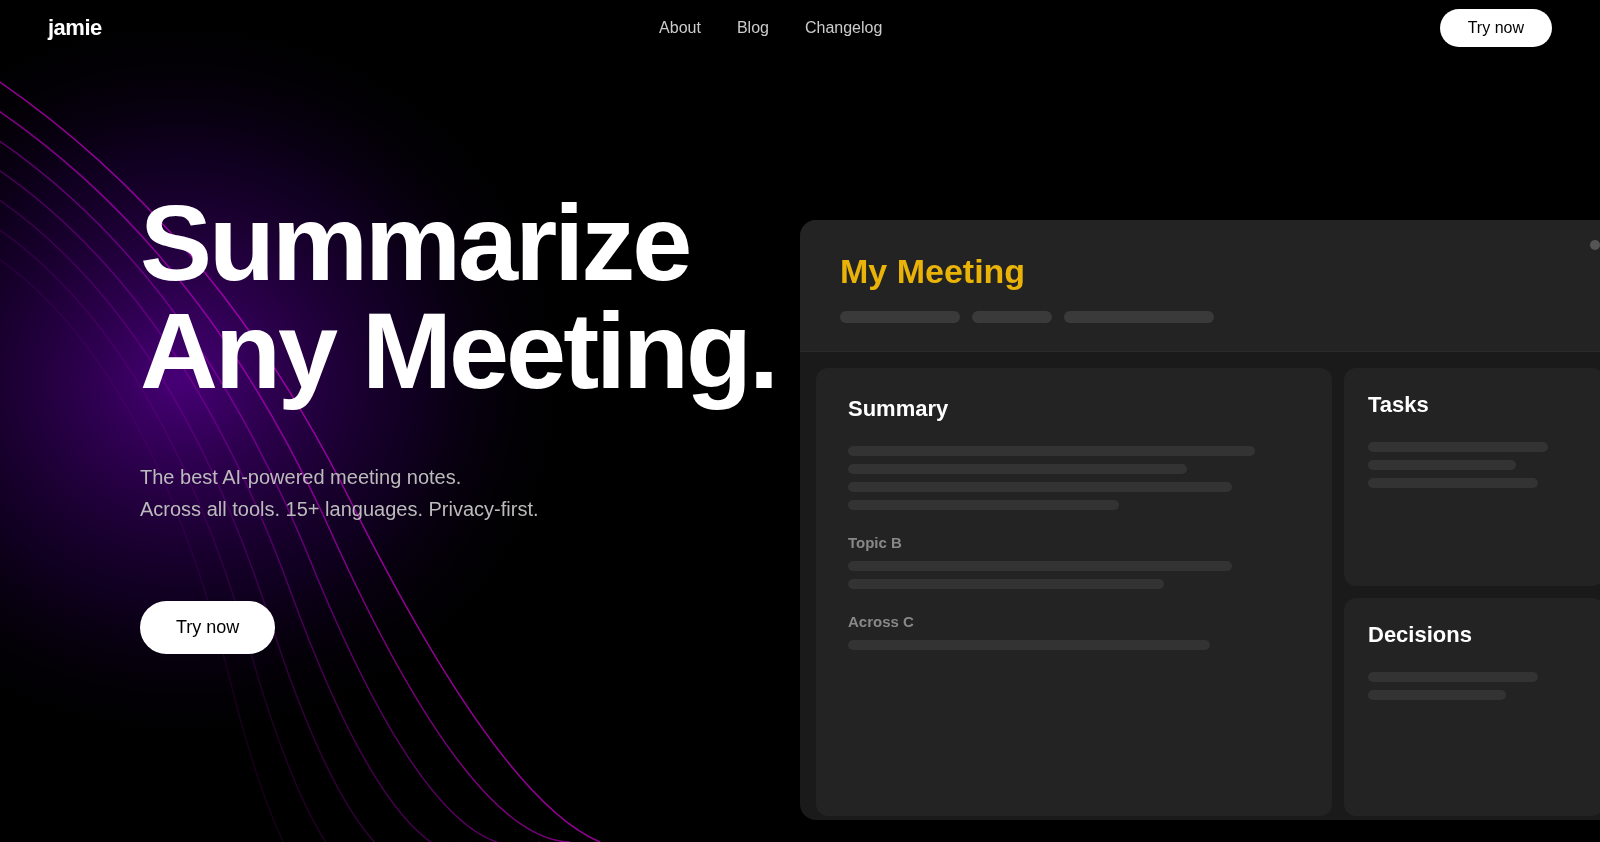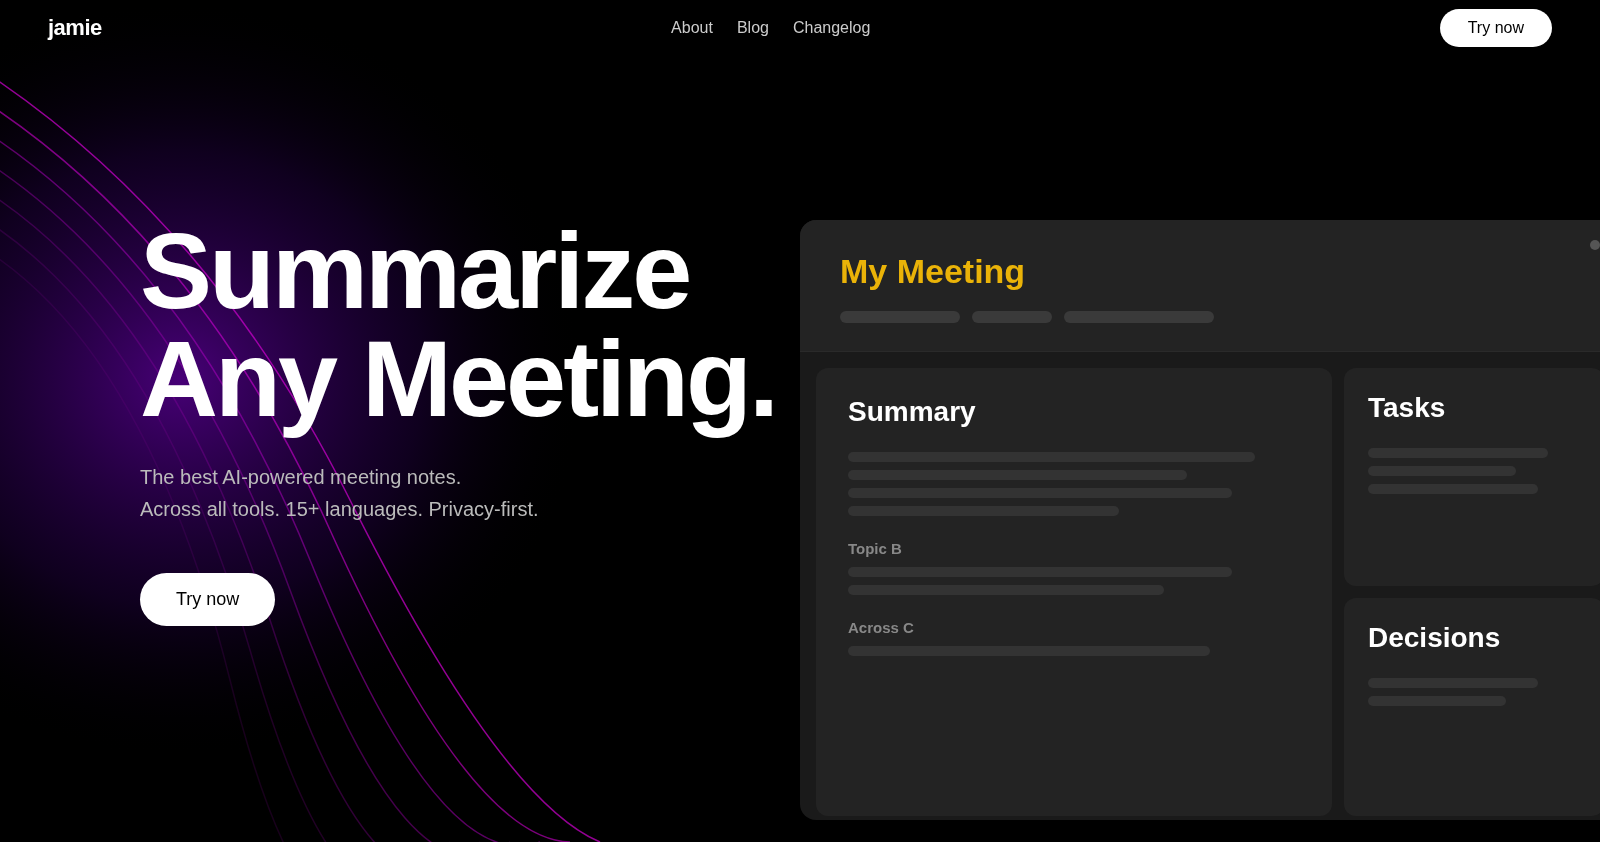--- a/index.html
+++ b/index.html
@@ -30,21 +30,21 @@
 
     .nav-logo {
       color: #fff;
       font-size: 22px;
       font-weight: 600;
       letter-spacing: -0.5px;
     }
 
     .nav-links {
       display: flex;
-      gap: 24px;
+      gap: 36px;
       align-items: center;
     }
 
     .nav-link {
       color: #ccc;
       font-size: 16px;
       text-decoration: none;
       cursor: pointer;
     }
 
@@ -75,20 +75,21 @@
       position: absolute;
       top: 0;
       left: 0;
       width: 900px;
       height: 842px;
       display: flex;
       flex-direction: column;
       justify-content: center;
       padding-left: 140px;
       z-index: 10;
+      gap: 28px;
     }
 
     .hero-title {
       color: #fff;
       font-size: 108px;
       font-weight: 800;
       line-height: 1.0;
       letter-spacing: -3px;
       margin-bottom: 28px;
     }
@@ -172,21 +173,21 @@
       flex: 1;
       background: #232323;
       margin: 16px 0 16px 16px;
       border-radius: 12px;
       padding: 28px 32px;
       overflow: hidden;
     }
 
     .panel-title {
       color: #fff;
-      font-size: 28px;
+      font-size: 22px;
       font-weight: 700;
       margin-bottom: 24px;
     }
 
     .topic-section {
       margin-bottom: 24px;
     }
 
     .topic-label {
       color: #888;

